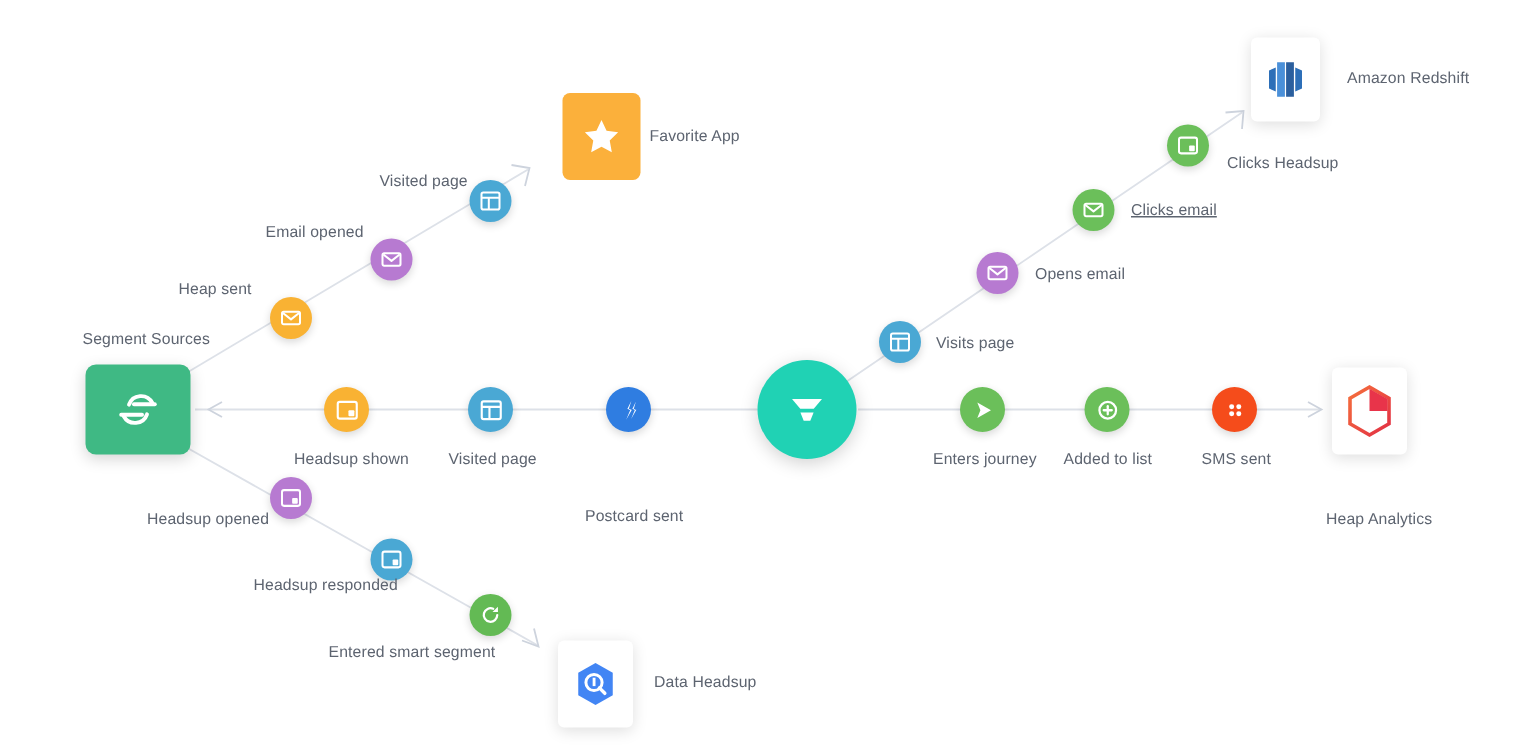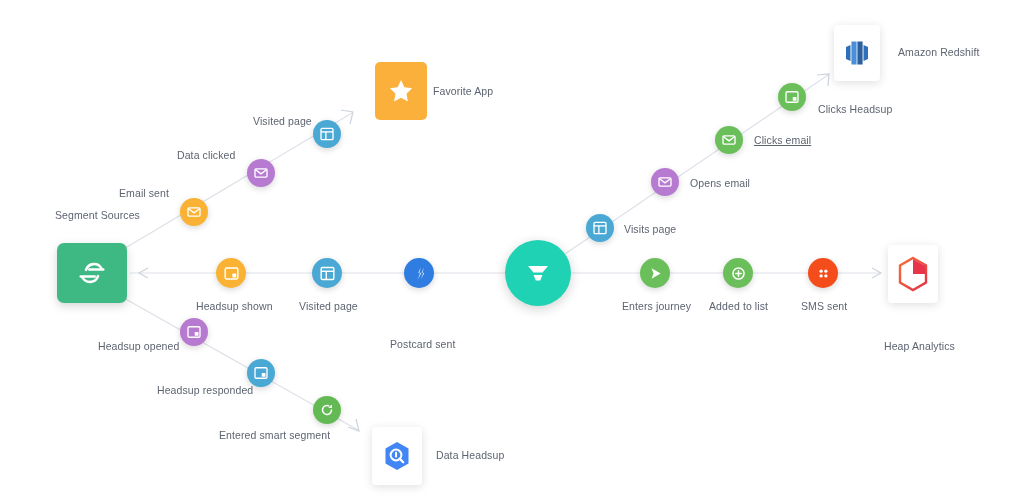--- a/index.html
+++ b/index.html
@@ -127,21 +127,21 @@
   <div class="srcbox" id="srcbox" style="left: 57px; top: 243px; width: 70px; height: 60px; background: rgb(63, 185, 132);">
     <svg width="34" height="34" viewBox="0 0 34 34">
       <g fill="none" stroke="#ffffff" stroke-width="2.6" stroke-linecap="round">
         <path d="M7.5,21.5 A8.5,8.5 0 0 0 23,20.2"></path>
         <path d="M26.5,12.5 A8.5,8.5 0 0 0 11,13.8"></path>
       </g>
       <rect x="13" y="12.2" width="16.5" height="2.6" rx="1.3" fill="#ffffff"></rect>
       <rect x="4.5" y="19.2" width="16.5" height="2.6" rx="1.3" fill="#ffffff"></rect>
     </svg>
   </div>
-  <div class="lbl" id="srclbl" style="left: 55px; top: 209px;">Segment Sources</div>
+  <div class="lbl" id="srclbl" style="left: 55px; top: 220px;">Segment Sources</div>
 
   <div class="hub" id="hubnode" style="left: 505px; top: 240px; width: 66px; height: 66px; background: rgb(32, 210, 180);">
     <svg width="30" height="30" viewBox="0 0 30 30">
       <path d="M5,8 L25,8 L19.5,14.5 L10.5,14.5 Z" fill="#ffffff"></path>
       <path d="M10.6,17 L19.4,17 L17.2,22.5 L12.8,22.5 Z" fill="#ffffff"></path>
     </svg>
   </div>
 
   <div class="favbox" id="favbox" style="left: 375px; top: 62px; width: 52px; height: 58px; background: rgb(251, 176, 59);">
     <svg width="28" height="28" viewBox="0 0 24 24">
@@ -183,28 +183,28 @@
     </svg>
   </div>
   <div class="lbl" id="dclbl" style="left: 436px; top: 449px;">Data  Headsup</div>
 
 <div class="node" style="left: 180px; top: 198px; width: 28px; height: 28px; background: rgb(249, 178, 51);">
       <svg width="18" height="18" viewBox="0 0 24 24">
         <rect x="4" y="6.5" width="16" height="11" rx="1.4" fill="none" stroke="#fff" stroke-width="1.8"></rect>
         <path d="M4.8,7.6 L12,13.2 L19.2,7.6" fill="none" stroke="#fff" stroke-width="1.8" stroke-linejoin="round"></path>
       </svg>
     </div>
-    <div class="lbl" style="left: 119px; top: 187px;">Email sent</div>
+    <div class="lbl" style="left: 119px; top: 187px;">Heap sent</div>
     <div class="node" style="left: 247px; top: 159px; width: 28px; height: 28px; background: rgb(183, 122, 209);">
       <svg width="18" height="18" viewBox="0 0 24 24">
         <rect x="4" y="6.5" width="16" height="11" rx="1.4" fill="none" stroke="#fff" stroke-width="1.8"></rect>
         <path d="M4.8,7.6 L12,13.2 L19.2,7.6" fill="none" stroke="#fff" stroke-width="1.8" stroke-linejoin="round"></path>
       </svg>
     </div>
-    <div class="lbl" style="left: 177px; top: 149px;">Data clicked</div>
+    <div class="lbl" style="left: 177px; top: 149px;">Email opened</div>
     <div class="node" style="left: 313px; top: 120px; width: 28px; height: 28px; background: rgb(74, 168, 212);">
       <svg width="18" height="18" viewBox="0 0 24 24">
         <rect x="4" y="4.5" width="16" height="15" rx="1.6" fill="none" stroke="#fff" stroke-width="1.8"></rect>
         <line x1="4" y1="9.2" x2="20" y2="9.2" stroke="#fff" stroke-width="1.8"></line>
         <line x1="10.5" y1="9.2" x2="10.5" y2="19.5" stroke="#fff" stroke-width="1.8"></line>
       </svg>
     </div>
     <div class="lbl" style="left: 253px; top: 115px;">Visited page</div>
     <div class="node" style="left: 216px; top: 258px; width: 30px; height: 30px; background: rgb(249, 178, 51);">
       <svg width="19" height="19" viewBox="0 0 24 24">
@@ -234,21 +234,21 @@
         <rect x="13" y="12" width="5" height="5" rx="0.8" fill="#fff"></rect>
       </svg>
     </div>
     <div class="lbl" style="left: 98px; top: 340px;">Headsup opened</div>
     <div class="node" style="left: 247px; top: 359px; width: 28px; height: 28px; background: rgb(74, 168, 212);">
       <svg width="18" height="18" viewBox="0 0 24 24">
         <rect x="4" y="5" width="16" height="14" rx="1.8" fill="none" stroke="#fff" stroke-width="1.8"></rect>
         <rect x="13" y="12" width="5" height="5" rx="0.8" fill="#fff"></rect>
       </svg>
     </div>
-    <div class="lbl" style="left: 157px; top: 384px;">Headsup responded</div>
+    <div class="lbl" style="left: 169px; top: 384px;">Headsup responded</div>
     <div class="node" style="left: 313px; top: 396px; width: 28px; height: 28px; background: rgb(99, 186, 84);">
       <svg width="18" height="18" viewBox="0 0 24 24">
         <path d="M18,12 A6,6 0 1 1 14.4,6.5" fill="none" stroke="#fff" stroke-width="2" stroke-linecap="round"></path>
         <path d="M18.6,4.6 L18.6,9.4 L13.8,9.4 Z" fill="#fff"></path>
       </svg>
     </div>
     <div class="lbl" style="left: 219px; top: 429px;">Entered smart segment</div>
     <div class="node" style="left: 640px; top: 258px; width: 30px; height: 30px; background: rgb(107, 191, 90);">
       <svg width="19" height="19" viewBox="0 0 24 24">
         <path d="M7,5.5 L18.5,12 L7,18.5 L9.6,12 Z" fill="#fff"></path>

